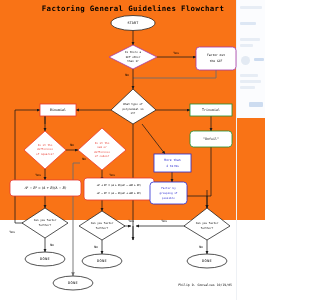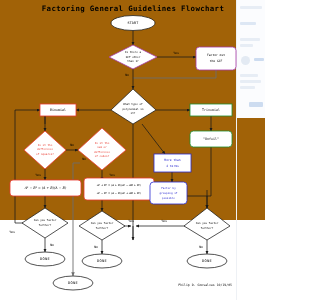--- a/index.html
+++ b/index.html
@@ -12,21 +12,21 @@
     width: 265px;
     height: 300px;
     overflow: hidden;
     font-family: "DejaVu Sans Mono", "Liberation Mono", monospace;
     position: relative;
   }
   #stage {
     position: relative;
     width: 265px;
     height: 220px;
-    background: #a16207;
+    background: #f97316;
   }
   
   .bg-panel {
     position: absolute;
     top: 0;
     right: 0;
     width: 28px;
     height: 118px;
     background: #fbfcfe;
     border-left: 1px solid #f1f4f8;

